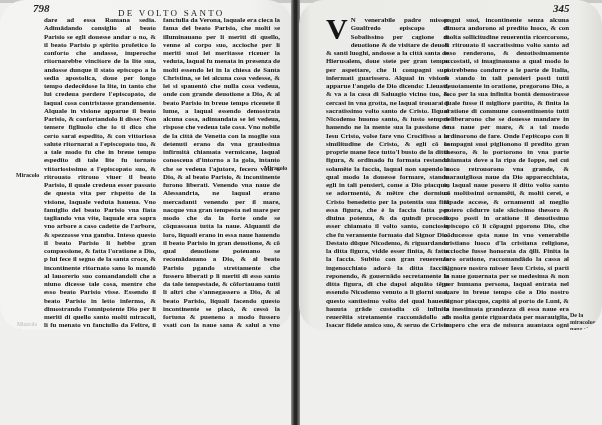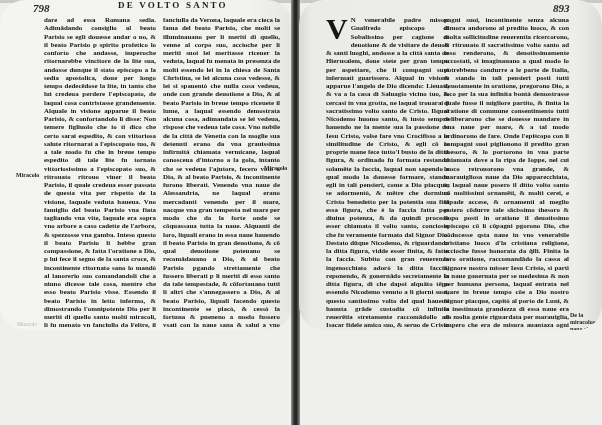--- a/index.html
+++ b/index.html
@@ -25,22 +25,22 @@
       background: linear-gradient(to right, #d9d9d6 0%, #ebebe8 4%, #ededea 92%, #dcdcd9 100%);
     }
     .gutter {
       position: absolute; left: 291px; top: 0; width: 9px; height: 425px;
       background: linear-gradient(to right, #9a9a98 0%, #2c2c2c 35%, #222 60%, #8d8d8a 100%);
     }
     .top-edge {
       position: absolute; left: 0; top: 0; width: 602px; height: 3px; background: #c9c9c6;
     }
     .runhead {
-      position: absolute; top: 0; font-size: 9px; letter-spacing: 2.2px;
-      color: #1e1e1e; font-weight: bold;
+      position: absolute; top: 8px; font-size: 9px; letter-spacing: 2.2px;
+      color: #1e1e1e; font-weight: normal;
     }
     .folio {
       position: absolute; top: 2px; font-size: 11px; color: #1e1e1e; font-style: italic; font-weight: bold;
     }
     .column {
       position: absolute; top: 16px; width: 120px;
       font-size: 7.2px; line-height: 8.25px; color: #161616;
       text-align: justify; font-weight: bold;
       hyphens: auto;
     }
@@ -80,21 +80,21 @@
     </div>
 
     <span class="margin-note" style="left:16px; top:172px;">Miracolo</span>
     <span class="margin-note" style="left:264px; top:165px;">Miracolo</span>
     <span class="faint" style="left:17px; top:321px; width:24px;">Miracolo di vno</span>
   </div>
 
   <div class="gutter"></div>
 
   <div class="page page-right">
-    <span class="folio" style="left:254px;">893</span>
+    <span class="folio" style="left:254px;">345</span>
 
     <div class="column" style="left:27px; width:123px; font-size:6.9px;">
       <span class="dropcap">V</span>
       <p>N venerabile padre misser Gualfredo episcopo di Sobalissino per cagione di deuotione &amp; de visitare de deuoti &amp; santi luoghi, andosse a la città santa de Hierusalem, doue stete per gran tempo per aspettare, che li compagni suoi infermati guarissero. Alqual in visione apparue l'angelo de Dio dicendo: Lieuati, &amp; va a la casa di Saluagio vicino tuo, &amp; cercasi in vna grotta, ne laqual trouarai il sacratissimo volto santo de Cristo. Ilqual Nicodemo huomo santo, &amp; iusto sempre hauendo ne la mente sua la passione de Iesu Cristo, volse fare vno Crocifisso a la similitudine de Cristo, &amp; egli cō le proprie mane fece tutto'l busto de la ditta figura, &amp; ordinado fu formata restando solamēte la faccia, laqual non sapendo a qual modo la douesse formare, stando egli in tali pensieri, come a Dio piacque, se adormentò, &amp; mētre che dormiua Cristo benedetto per la potentia sua finì essa figura, che è la faccia fatta per diuina potenza, &amp; da quindi procede esser chiamato il volto santo, conciosia che fu veramente formato dal Signor Dio. Destato dūque Nicodemo, &amp; riguardando la ditta figura, vidde esser finita, &amp; fatta la faccia. Subito con gran reuerenza ingenocchiato adorò la ditta faccia, reponendo, &amp; gouernādo secretamente la ditta figura, di che dapoi alquāto tēpo essendo Nicodemo venuto a li giorni suoi, questo santissimo volto del qual haueua hauuta grāde custodia cō infinita reuerētia stretamente raccomādollo ad Isacar fidele amico suo, &amp; seruo de Cristo Iesu, ester tandolo, &amp; comādolli che de questo santissimo volto hauesse buona custodia, &amp; guardia, pigliato dunque Isacar questo singularissimo dono, lo tenne molto reuerentemente, &amp; molto secretamēte per quel modo, che meglio seppe &amp; potè, temendo li giudei. Essendo tale visione il prenominato episcopo risuegliato con gran consolatione, &amp; allegrezza raccontò la ditta visione a li cō-</p>
       <p style="text-align:center; margin-top:1px;">Legendario de' Santi.</p>
     </div>
 
     <div class="column" style="left:145px; width:125px; font-size:6.9px;">
       <p>pagni suoi, incontinente senza alcuna dimora andorono al predito luoco, &amp; con molta sollicitudine reuerentia ricercorono, &amp; ritrouato il sacratissimo volto santo ad esso renderono, &amp; deuotissimamente accostati, si imaginauano a qual modo lo potrebbeno condurre a le parte de Italia, &amp; stando in tali pensieri posti tutti deuotamente in oratione, pregorono Dio, a loco per la sua infinita bontà demostrasse quale fusse il migliore partito, &amp; finita la oratione di commune consentimento tutti deliberarono che se douesse mandare in vna naue per mare, &amp; a tal modo ordinorono de fare. Onde l'epiścopo con li compagni suoi piglionono il predito gran thesoro, &amp; lo portorono in vna parte chiamata dove a la ripa de Ioppe, nel cui luoco retrouorono vna grande, &amp; marauigliosa naue da Dio apparecchiata, in laqual naue posero il ditto volto santo cō moltissimi ornamēti, &amp; molti cerei, e lāpade accese, &amp; ornamenti al meglio potero cōdurre tale sācissimo thesoro &amp; dopo posti in oratione il deuotissimo episcopo cō li cōpagni pgorono Dio, che cōducesse qsta naue in vno venerabile cristiano luoco d'la cristiana religione, accioche fusse honorata da q̄lli. Finita la loro oratione, raccomandādo la cassa al Signore nostro misser Iesu Cristo, si partì la naue gouernata per se medesima &amp; non per humana persona, laqual entrata nel mare in breue tempo cōe a Dio nostro Signor piacque, capitò al porto de Luni, &amp; la inestimata grandezza di essa naue era da molta gente riguardata per marauiglia, impero che era de misura auantaza ogni altra naue. Diche molti andorono per veder quali si fusse la gente, che gouernasseno tale immesurata naue, &amp; accostati a la ditta naue niun viddero che gouernasse essa naue, &amp; de cio tutti si sbigottirono, &amp; molto marauigliandosi, imaginorono li dentro esser qualche gran thesoro, &amp; incontinente imaginandosi di rompere essa naue per poterla robare, nel</p>
       <p class="catch">T t t</p>

